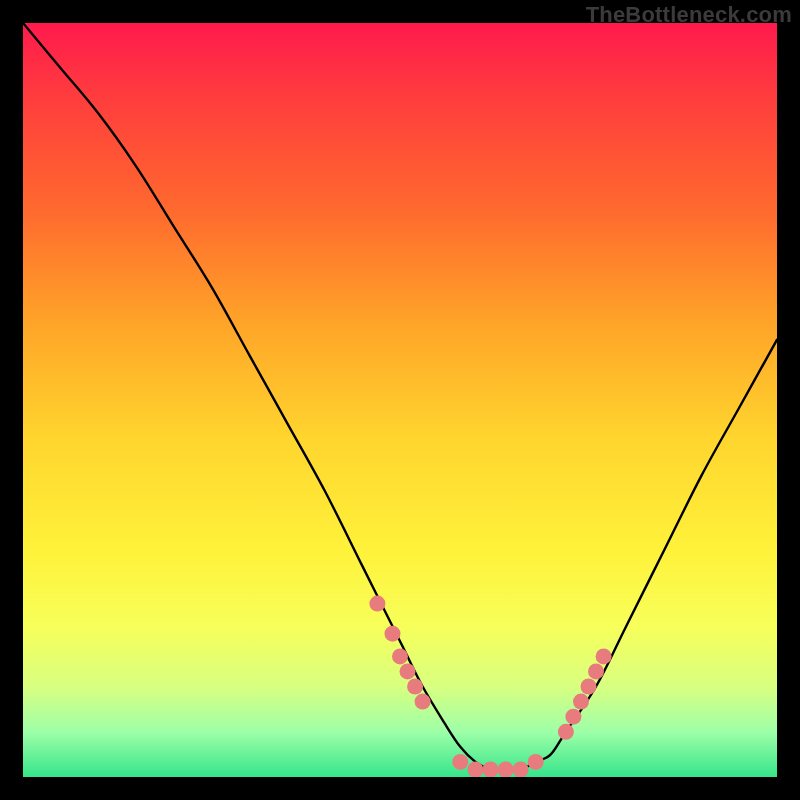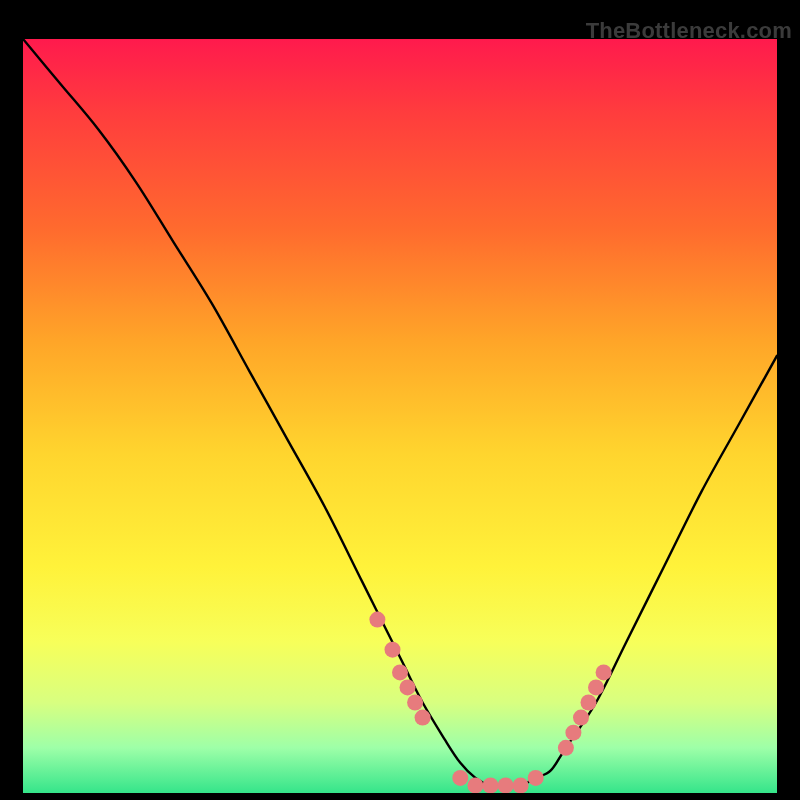--- a/index.html
+++ b/index.html
@@ -7,21 +7,21 @@
     padding: 0;
     width: 800px;
     height: 800px;
     background: #000;
     overflow: hidden;
     font-family: Arial, Helvetica, sans-serif;
   }
   .frame {
     position: absolute;
     left: 0;
-    top: 16px;
+    top: 0;
     width: 800px;
     height: 760px;
     background: #000;
   }
   .plot-area {
     position: absolute;
     left: 23px;
     top: 23px;
     width: 754px;
     height: 754px;

